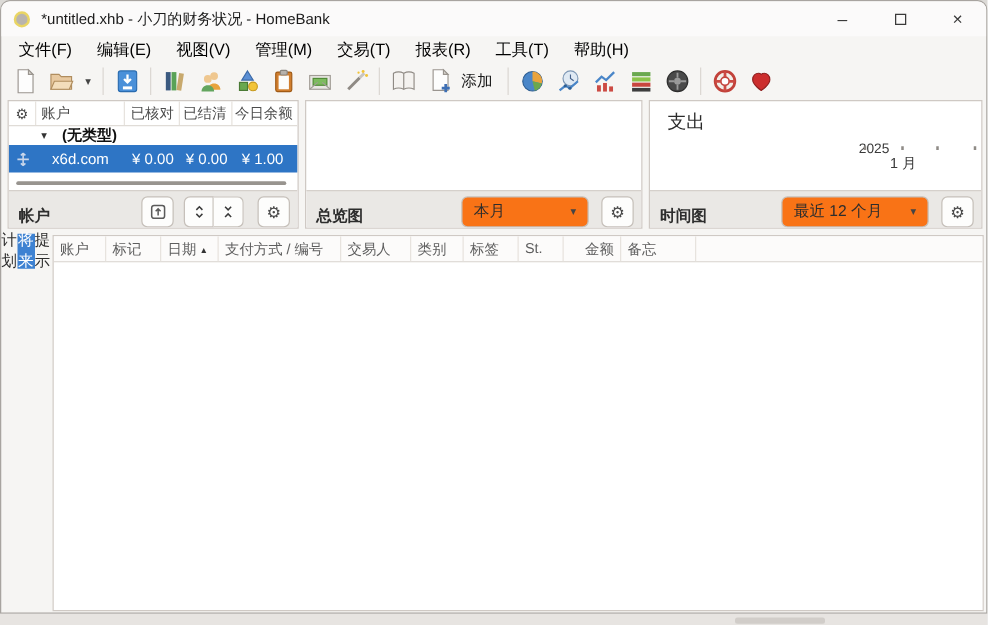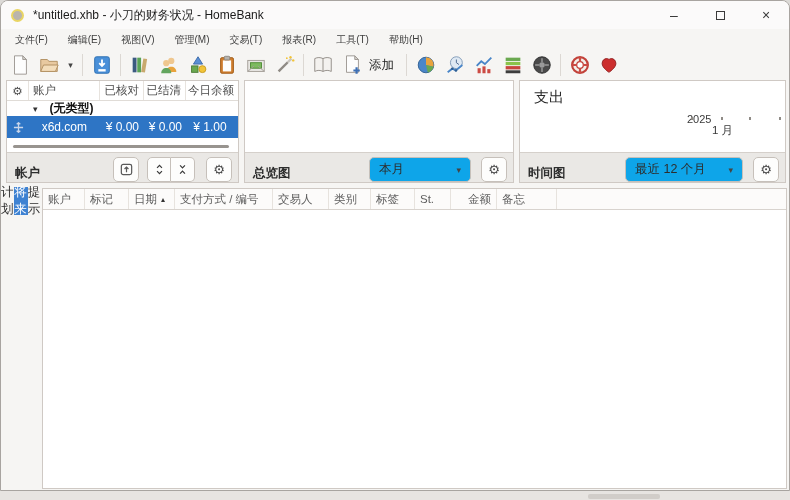--- a/index.html
+++ b/index.html
@@ -12,41 +12,41 @@
   
   .titlebar { height:28px; display:flex; align-items:center; padding-left:10px; background:#fbfafa; }
   .app-icon { width:13px; height:13px; border-radius:50%; background:#b9b4ad; border:2.5px solid #e9d564; flex:0 0 auto; }
   .title-text { margin-left:9px; font-size:12px; color:#1b1b1b; white-space:nowrap; }
   .win-controls { margin-left:auto; display:flex; height:100%; }
   .win-btn { width:46px; height:100%; display:flex; align-items:center; justify-content:center; color:#3a3a3a; font-size:14px; }
   .max-glyph { width:9px; height:9px; border:1.3px solid #3a3a3a; display:inline-block; }
 
   
   .menubar { height:21px; display:flex; align-items:center; padding-left:4px; }
-  .menu-item { padding:2px 10px; font-size:10px; color:#404040; white-space:nowrap; }
+  .menu-item { padding:2px 10px; font-size:13px; color:#000000; white-space:nowrap; }
 
   
   .toolbar { height:30px; display:flex; align-items:center; padding:1px 4px; }
   .tbtn { height:27px; min-width:29px; display:flex; align-items:center; justify-content:center; border-radius:4px; }
   .tbtn svg { width:22px; height:22px; }
   .drop-mini { min-width:15px; font-size:9px; color:#444; }
   .tsep { width:1px; height:22px; background:#dcd8d3; margin:0 4px; flex:0 0 auto; }
   .add-label { font-size:12.5px; color:#1b1b1b; margin:0 8px 0 3px; }
 
   
   .panel { position:absolute; top:79px; height:103px; background:#fff; border:1px solid #cfc9c4; overflow:hidden; }
   .panel-footer { position:absolute; left:0; right:0; bottom:0; height:30px; background:#eae8e5;
     border-top:1px solid #d5d0cb; display:flex; align-items:flex-end; padding:0 6px 0 8px; }
   .panel-footer .flabel { font-weight:bold; font-size:12.5px; color:#2d2d2d; margin-right:auto; }
   .sq-btn { height:25px; min-width:26px; background:#fdfdfc; border:1px solid #c6c0ba; border-radius:5px;
     display:flex; align-items:center; justify-content:center; color:#4a4a4a; font-size:13px; }
   .btn-pair { display:flex; }
   .btn-pair .sq-btn:first-child { border-radius:5px 0 0 5px; }
   .btn-pair .sq-btn:last-child { border-radius:0 5px 5px 0; border-left:none; }
-  .dd-btn { height:25px; background:#0ea5e9; border:1px solid #c6c0ba; border-radius:5px;
+  .dd-btn { height:25px; background:#f97316; border:1px solid #c6c0ba; border-radius:5px;
     display:flex; align-items:center; font-size:12.5px; color:#2d2d2d; padding:0 9px; }
   .dd-btn .arrow { margin-left:auto; font-size:9px; color:#444; padding-left:14px; }
 
   
   .accounts-panel { left:5px; width:233px; }
   .acc-header { display:flex; height:20px; align-items:center; border-bottom:1px solid #e0dcd7; }
   .acc-header .hc { font-size:11.5px; color:#4c4c4c; padding:0 4px; border-right:1px solid #e7e3de;
     height:100%; display:flex; align-items:center; white-space:nowrap; overflow:hidden; }
   .acc-header .hc.right { justify-content:flex-end; }
   .acc-gearcol { width:22px; flex:0 0 auto; justify-content:center; color:#9a958f; font-size:12px; }

